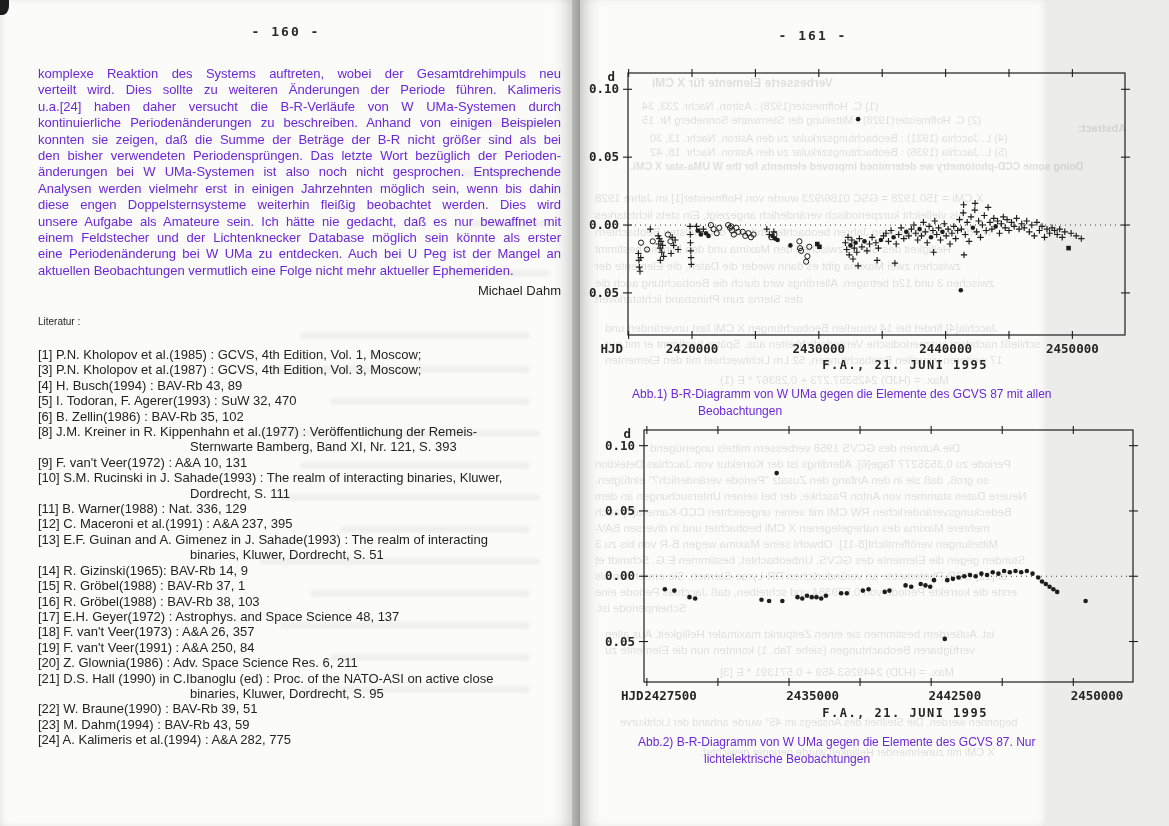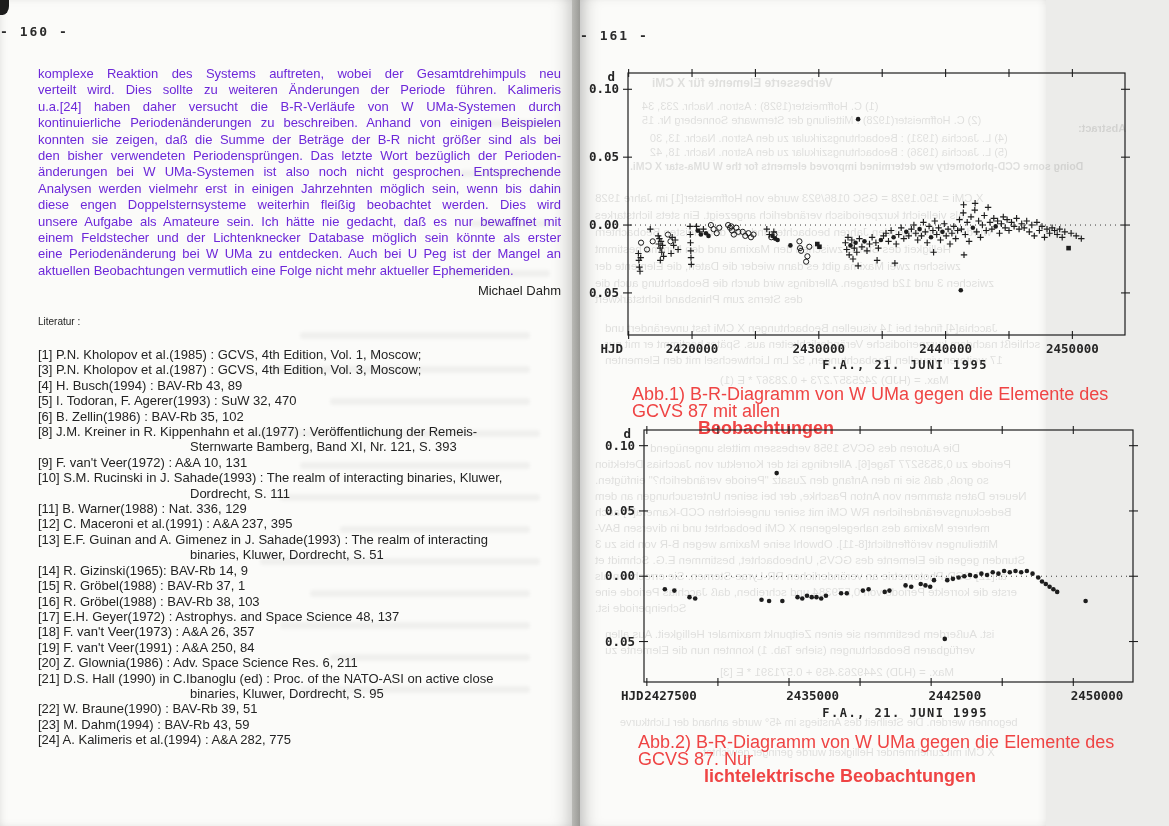--- a/index.html
+++ b/index.html
@@ -4,21 +4,21 @@
 <style>
   html,body{margin:0;padding:0;background:#d8d8d4;}
   #scan{position:relative;width:1169px;height:826px;overflow:hidden;background:#ececea;
         font-family:"Liberation Sans",sans-serif;color:#202020;}
   .page{position:absolute;top:0;height:826px;background:#fbfbf9;}
   #left-page{left:0;width:572px;box-shadow:inset -14px 0 18px -12px rgba(0,0,0,.25), inset 4px 0 8px -4px rgba(0,0,0,.12);}
   #right-page{left:580px;width:466px;box-shadow:inset 14px 0 18px -12px rgba(0,0,0,.30), inset -6px 0 10px -6px rgba(0,0,0,.10);}
   #gutter{position:absolute;top:0;left:572px;width:24px;height:826px;
           background:linear-gradient(90deg,#b9b9b5,#8f8f8b 45%,#c7c7c3);}
   #corner-mark{position:absolute;left:0;top:0;width:9px;height:15px;background:#1c1c1c;border-bottom-right-radius:70% 60%;}
-  .page-number{position:absolute;width:100%;text-align:left;
+  .page-number{position:absolute;width:100%;text-align:center;
         font-family:"DejaVu Sans Mono",monospace;font-size:13px;font-weight:bold;letter-spacing:2px;color:#2a2a2a;}
   #left-page .page-number{top:24px;}
   #right-page .page-number{top:28px;}
 
   
   #para{position:absolute;left:38px;top:66px;width:523px;}
   .body-line{font-size:13px;line-height:16.4px;text-align:justify;text-align-last:justify;white-space:normal;color:#6d28d9;}
   .body-line.no-just{text-align-last:auto;}
   #signature{position:absolute;left:38px;top:283px;width:523px;text-align:right;font-size:13px;color:#232323;}
   #lit-heading{position:absolute;left:38px;top:316px;font-size:10px;color:#232323;}
@@ -29,22 +29,22 @@
   
   .bleed-strip{position:absolute;height:7px;background:rgba(40,40,40,.05);filter:blur(1.6px);border-radius:3px;}
   .bleed-line{position:absolute;white-space:nowrap;opacity:.14;color:#3a3a3a;filter:blur(.4px);}
   .bleed-line>span{display:inline-block;transform:scaleX(-1);}
 
   
   .chart-svg{position:absolute;z-index:2;}
   .plot-mono{font-family:"DejaVu Sans Mono",monospace;font-weight:bold;fill:#252525;}
   .date-stamp{position:absolute;z-index:2;font-family:"DejaVu Sans Mono",monospace;font-weight:bold;
               font-size:12px;letter-spacing:1.5px;color:#252525;}
-  .caption{position:absolute;z-index:2;font-size:18px;line-height:17px;color:#ef4444;}
-  .caption .cap2{padding-left:66px;font-weight:bold;}
+  .caption{position:absolute;z-index:2;font-size:12px;line-height:17px;color:#6d28d9;}
+  .caption .cap2{padding-left:66px;}
 </style>
 </head>
 <body>
 
 <div id="scan">
 
   <div class="page" id="left-page">
     <div class="page-number">-  160  -</div>
     <div id="para">
         <div class="body-line">komplexe Reaktion des Systems auftreten, wobei der Gesamtdrehimpuls neu</div>

